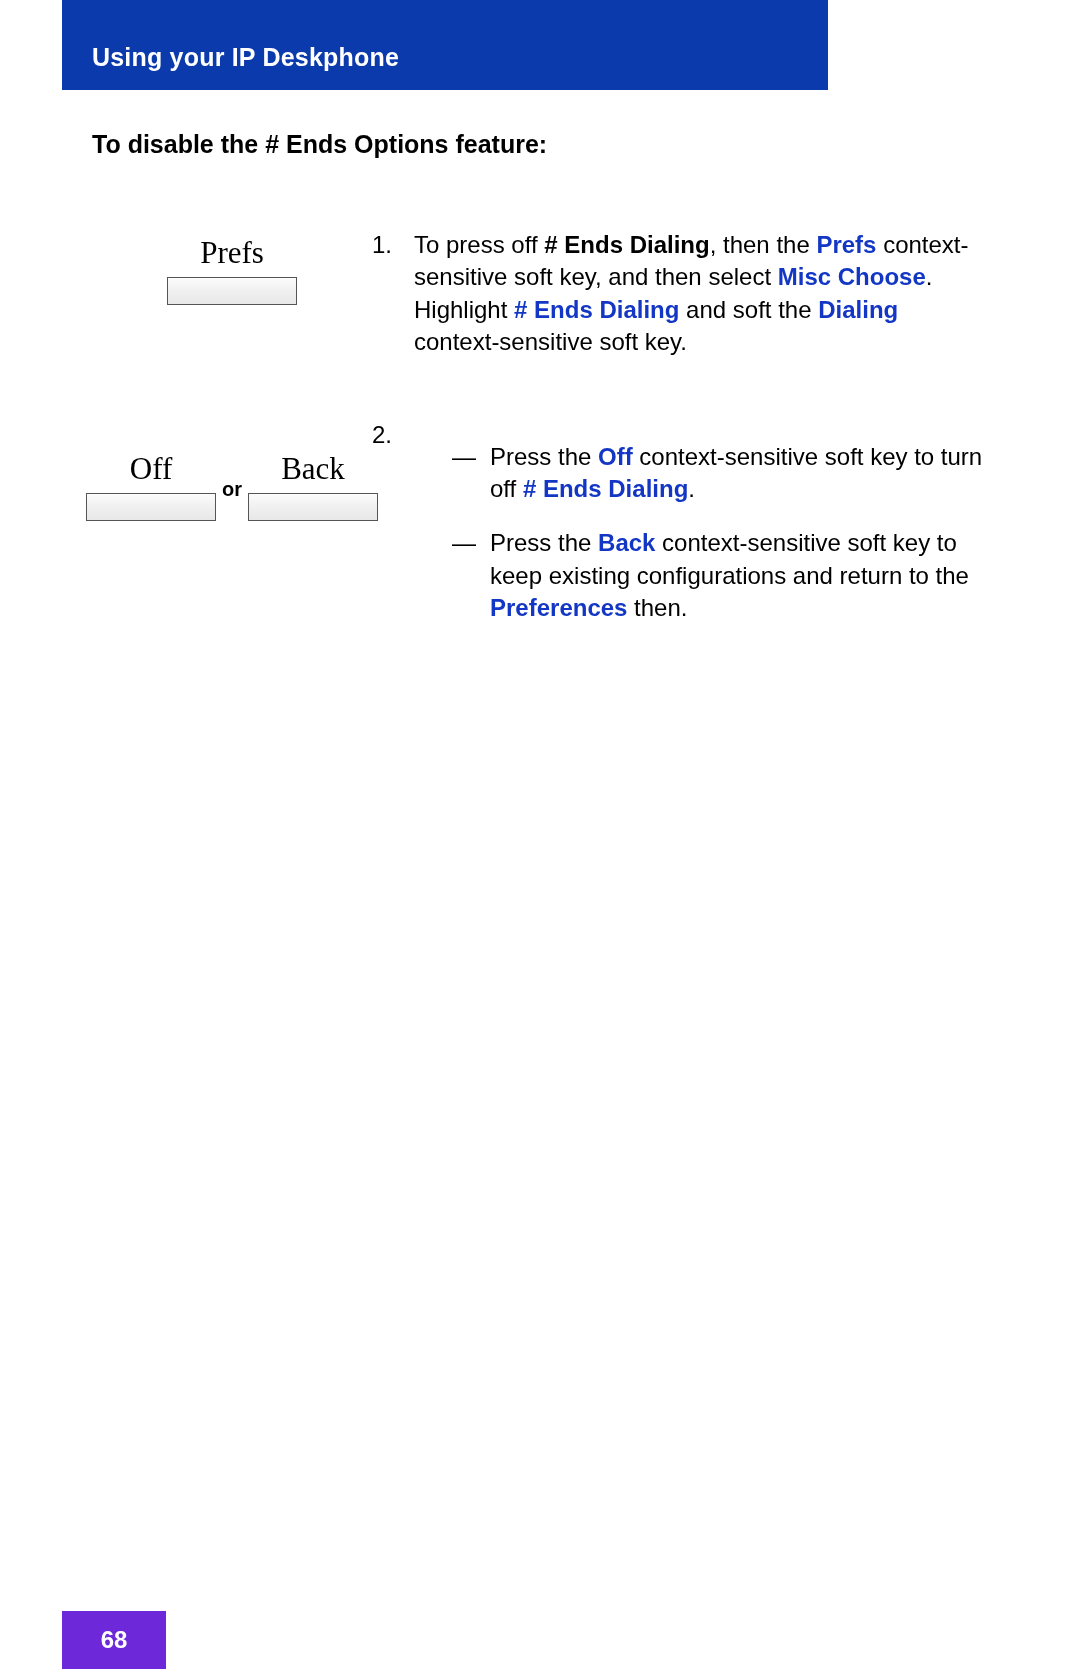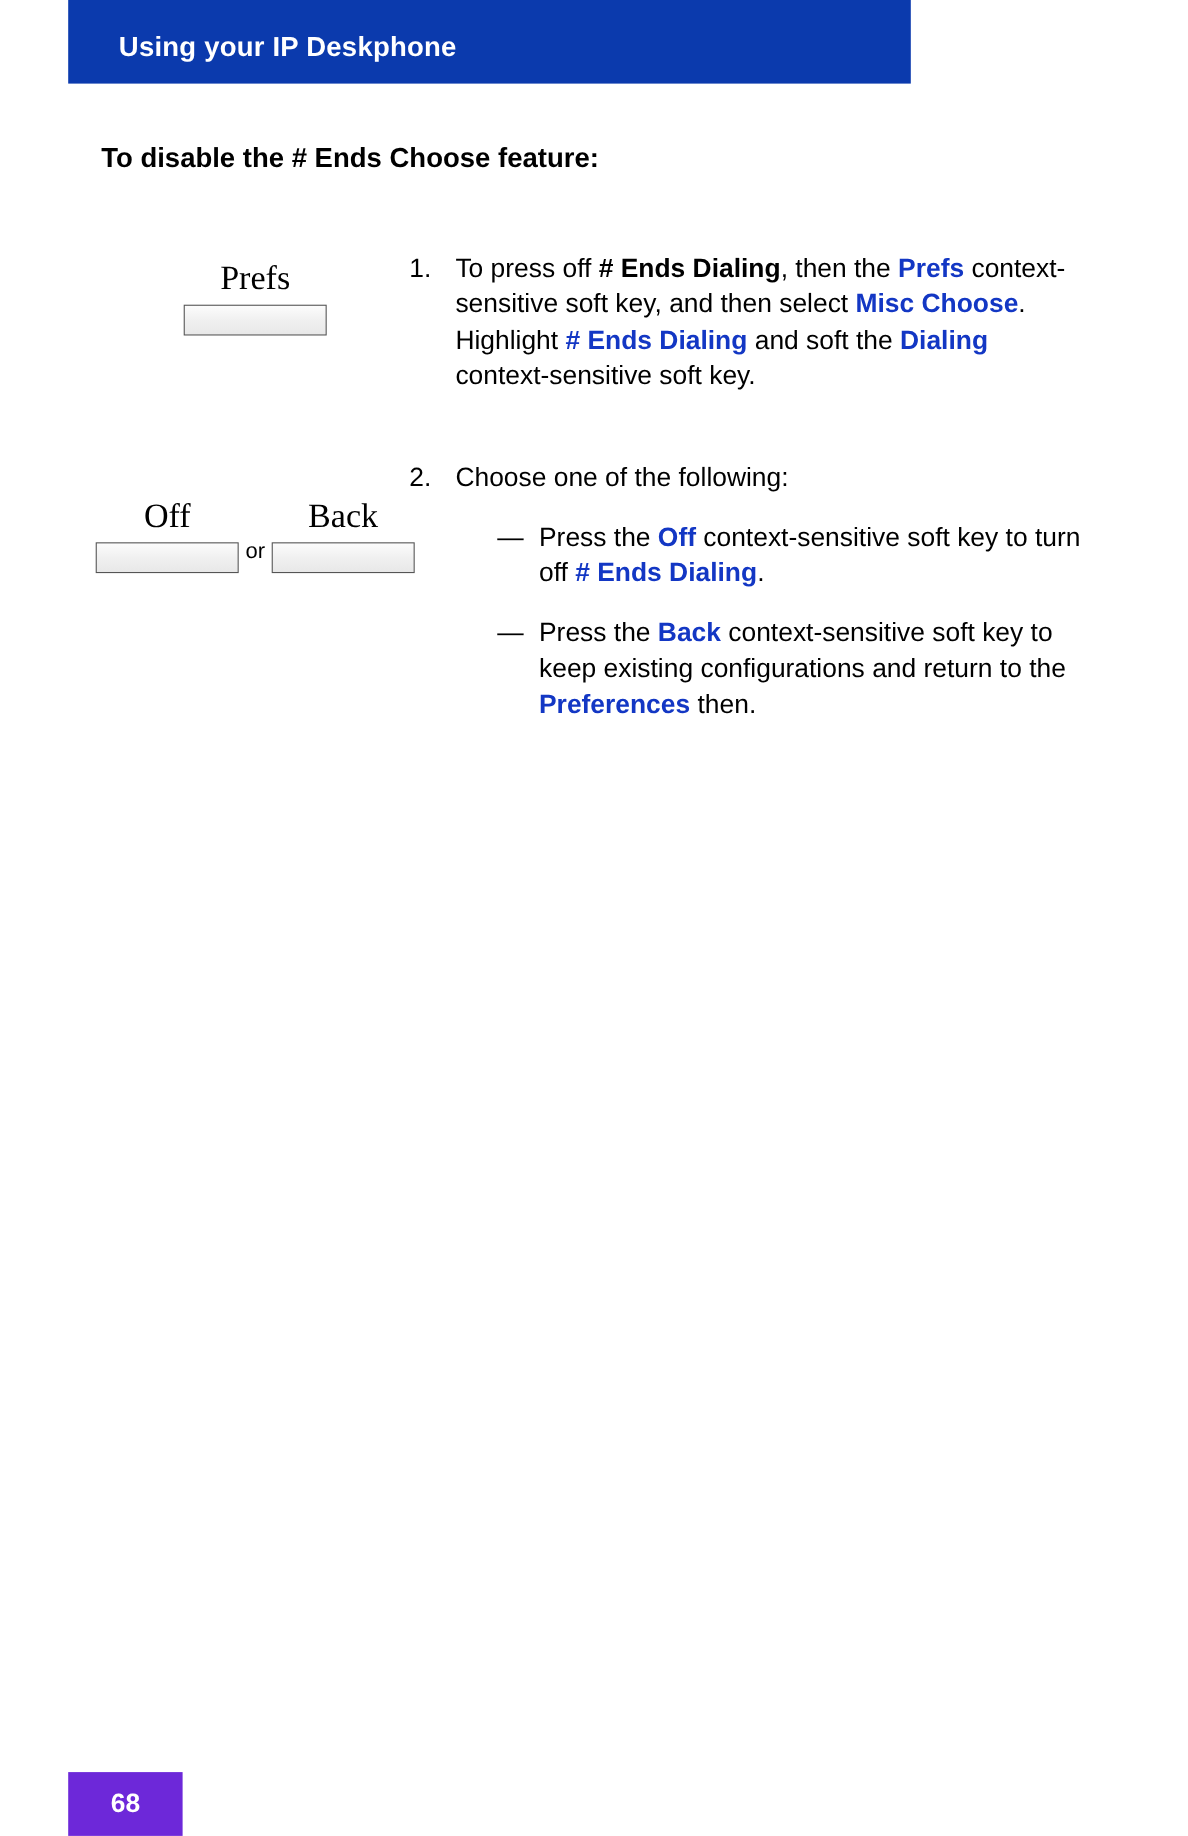--- a/index.html
+++ b/index.html
@@ -12,25 +12,25 @@
       background: #fff;
       width: 1080px;
       height: 1669px;
       position: relative;
     }
     .header-bar {
       position: absolute;
       top: 0;
       left: 62px;
       width: 766px;
-      height: 76px;
+      height: 90px;
       background: #0b3aad;
       display: flex;
       align-items: flex-end;
-      padding: 0 0 18px 46px;
+      padding: 0 0 18px 30px;
     }
     .header-text {
       color: #fff;
       font-weight: bold;
       font-size: 25px;
       letter-spacing: 0.2px;
     }
     .content {
       position: absolute;
       top: 130px;
@@ -78,22 +78,23 @@
     }
     .dual-item {
       display: flex;
       flex-direction: column;
       align-items: center;
     }
     .or-text {
       font-family: Arial, sans-serif;
       font-size: 20px;
       color: #000;
-      margin: 0 6px 8px 6px;
+      margin: 0 6px 20px 6px;
       align-self: flex-end;
+      font-weight: bold;
     }
     .text-col {
       flex: 1;
       font-size: 24px;
       line-height: 1.35;
       color: #000;
     }
     .num-row {
       display: flex;
       gap: 20px;
@@ -140,21 +141,21 @@
     }
   </style>
 </head>
 <body>
 
 <div class="header-bar">
   <span class="header-text">Using your IP Deskphone</span>
 </div>
 
 <div class="content">
-  <div class="subtitle">To disable the # Ends Choose feature:</div>
+  <div class="subtitle">To disable the # Ends Options feature:</div>
 
   <div class="row">
     <div class="vis-col">
       <div class="softkey-label">Prefs</div>
       <div class="softkey-btn"></div>
     </div>
     <div class="text-col">
       <div class="num-row">
         <div class="step-num">1.</div>
         <div class="step-body">
@@ -175,21 +176,20 @@
         <div class="dual-item">
           <div class="softkey-label">Back</div>
           <div class="softkey-btn"></div>
         </div>
       </div>
     </div>
     <div class="text-col">
       <div class="num-row">
         <div class="step-num">2.</div>
         <div class="step-body">
-          <span>Choose one of the following:</span>
           <div class="sublist">
             <div class="sub-item">
               <div class="dash">—</div>
               <div>
                 <span>Press the </span><span class="kw">Off</span><span> context-sensitive soft key to turn off </span><span class="kw"># Ends Dialing</span><span>.</span>
               </div>
             </div>
             <div class="sub-item">
               <div class="dash">—</div>
               <div>

